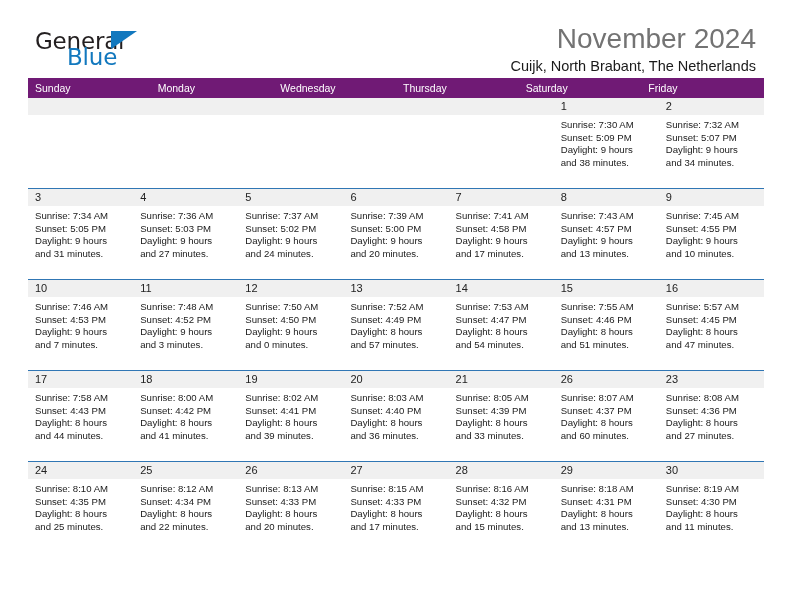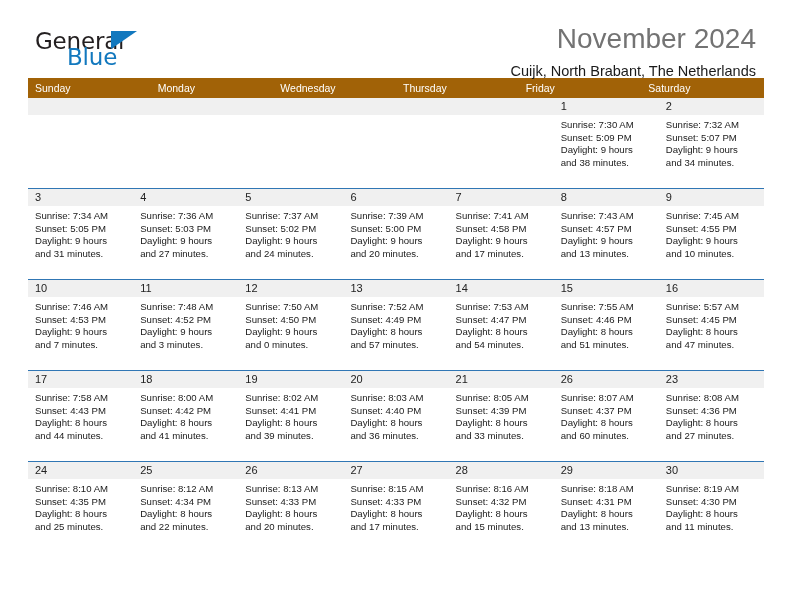--- a/index.html
+++ b/index.html
@@ -74,32 +74,31 @@
     font-weight: 400;
     color: #737373;
     line-height: 34px;
     white-space: nowrap;
   }
   .cal-subtitle {
     font-size: 14.5px;
     font-weight: 400;
     color: #1a1a1a;
     line-height: 20px;
-    margin-top: 5px;
     white-space: nowrap;
   }
 
   
   .calendar {
     width: 736px;
     margin: 0 auto;
   }
   .weekdays {
     display: flex;
-    background: #a16207;
+    background: #701a75;
     height: 20px;
   }
   .weekday {
     flex: 1 1 0;
     color: #ffffff;
     font-size: 10.5px;
     line-height: 20px;
     padding-left: 7px;
     box-sizing: border-box;
     white-space: nowrap;
@@ -160,22 +159,22 @@
 
   </div>
 
   <div class="calendar">
 
     <div class="weekdays">
       <div class="weekday">Sunday</div>
       <div class="weekday">Monday</div>
       <div class="weekday">Wednesday</div>
       <div class="weekday">Thursday</div>
+      <div class="weekday">Saturday</div>
       <div class="weekday">Friday</div>
-      <div class="weekday">Saturday</div>
     </div>
 
     <div class="week first">
       <div class="daycell empty">
         <div class="daynum"></div>
         <div class="details">
           <div></div>
           <div></div>
           <div></div>
           <div></div>

